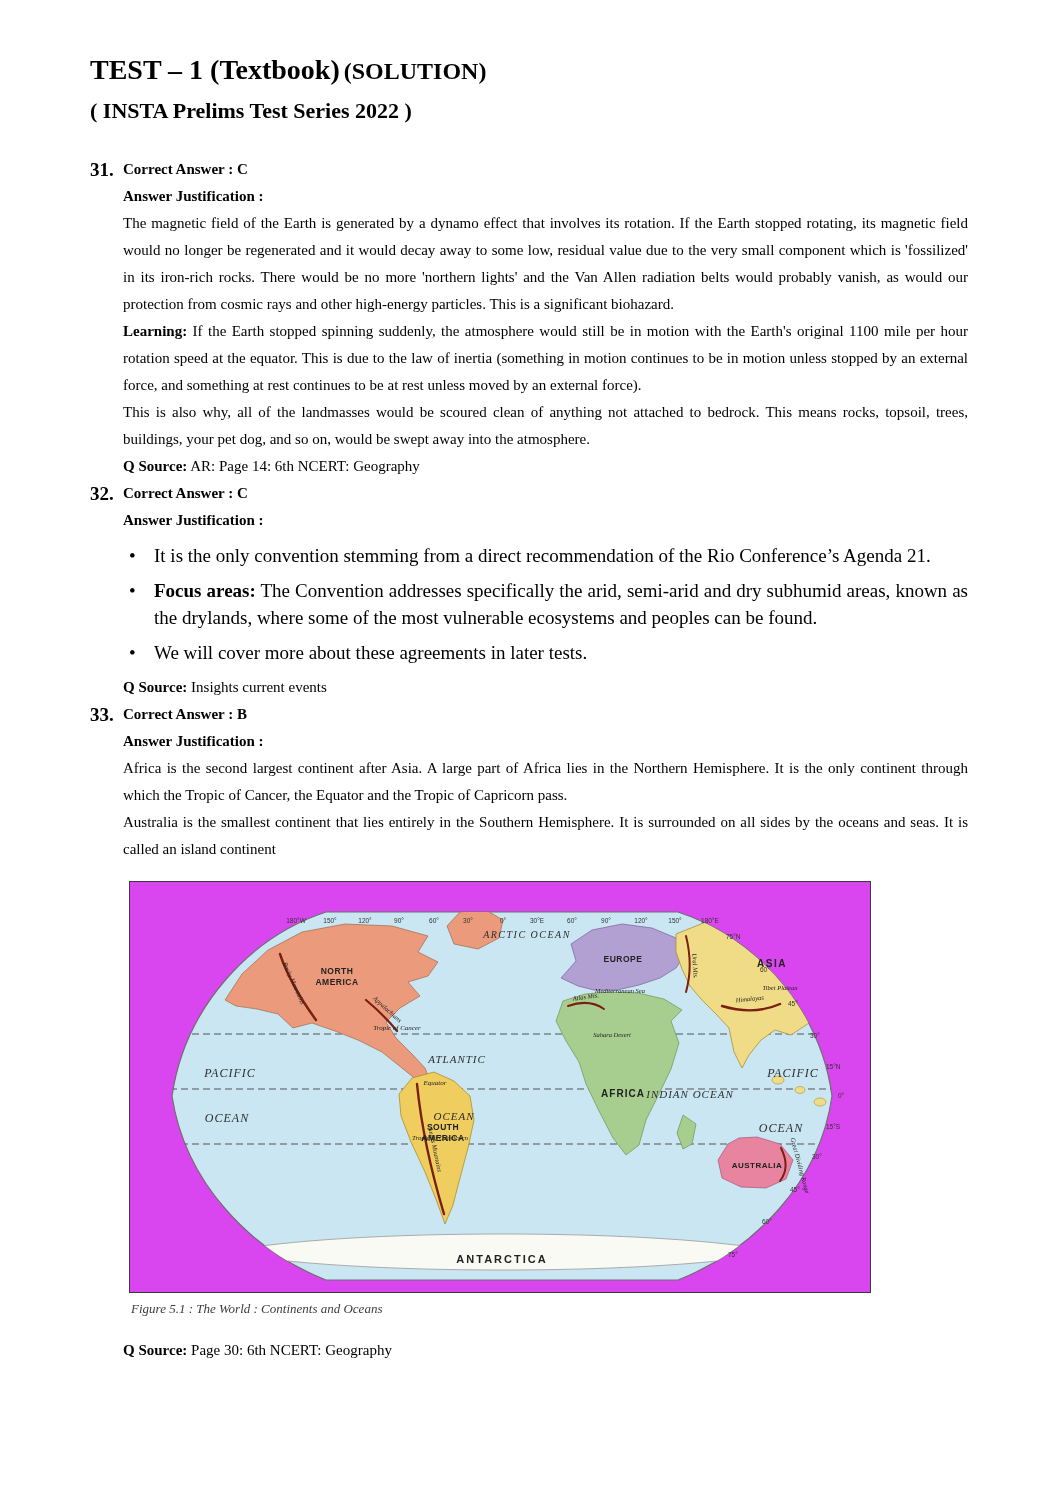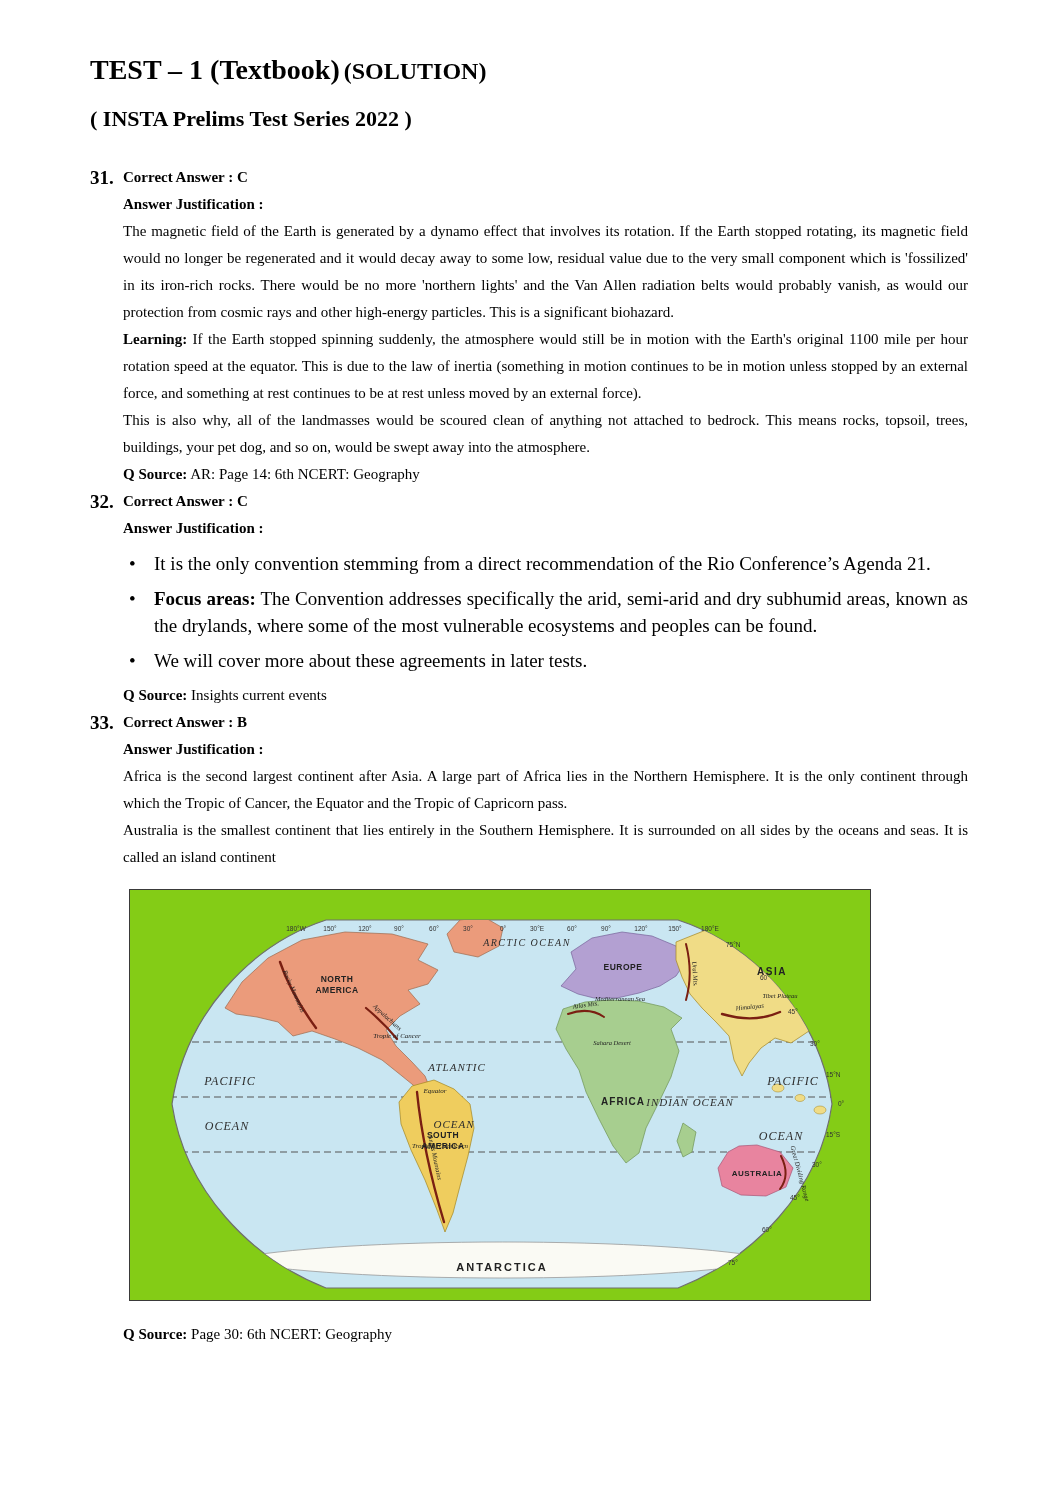--- a/index.html
+++ b/index.html
@@ -3,35 +3,35 @@
 <meta charset="utf-8">
 <style>
   * { margin:0; padding:0; box-sizing:border-box; }
   html,body { background:#ffffff; }
   body { font-family:"Liberation Serif", serif; color:#000; }
   .page { width:1058px; min-height:1497px; margin:0 auto; padding:54px 90px 40px 90px; background:#fff; }
 
   .doc-header { text-align:left; margin-bottom:32px; }
   .t-main { font-size:28px; font-weight:bold; }
   .t-suffix { font-size:24px; font-weight:bold; }
-  .subtitle { font-size:22px; font-weight:bold; margin-top:20px; }
+  .subtitle { font-size:22px; font-weight:bold; margin-top:12px; }
 
   .qrow { display:flex; }
   .qnum { flex:none; width:33px; font-weight:bold; font-size:19px; line-height:27px; }
   .qbody { flex:1; min-width:0; }
   .qbody p { font-size:15px; line-height:27px; margin:0; }
   .just { text-align:justify; }
   .bold { font-weight:bold; }
 
   ul.bullets { list-style:none; margin:8px 0 6px 0; }
   ul.bullets li { position:relative; font-size:19px; line-height:27px; padding-left:31px; margin:8px 0; text-align:justify; }
   ul.bullets li::before { content:"\2022"; position:absolute; left:6px; top:0; font-size:19px; }
 
   figure.map-figure { margin:18px 0 0 6px; }
-  .map-frame { width:742px; border:1px solid #3a3a3a; background:#84cc16; }
+  .map-frame { width:742px; border:1px solid #3a3a3a; background:#d946ef; }
   .map-frame svg { display:block; width:740px; height:410px; }
   figcaption { font-style:italic; font-size:13px; color:#3c3c3c; margin:8px 0 0 2px; }
 
   .qsource-after-figure { margin-top:20px !important; }
 
   
   text { user-select:none; }
   .ocean-lbl { font-family:"Liberation Serif", serif; font-style:italic; fill:#2d2d2d; }
   .cont-lbl  { font-family:"Liberation Sans", sans-serif; font-weight:bold; fill:#222; }
   .line-lbl  { font-family:"Liberation Serif", serif; font-style:italic; font-size:7px; fill:#222; }
@@ -179,19 +179,20 @@
             <text class="feat-lbl" x="162" y="102" text-anchor="middle" transform="rotate(66 162 102)">Rocky Mountains</text>
             <text class="feat-lbl" x="256" y="129" text-anchor="middle" transform="rotate(42 256 129)">Appalachians</text>
             <text class="feat-lbl" x="303" y="268" text-anchor="middle" transform="rotate(78 303 268)">Andes Mountains</text>
             <text class="feat-lbl" x="563" y="84" text-anchor="middle" transform="rotate(86 563 84)">Ural Mts.</text>
             <text class="feat-lbl" x="620" y="119" text-anchor="middle" transform="rotate(-6 620 119)">Himalayas</text>
             <text class="feat-lbl" x="650" y="108" text-anchor="middle">Tibet Plateau</text>
             <text class="feat-lbl" x="456" y="117" text-anchor="middle" transform="rotate(-8 456 117)">Atlas Mts.</text>
             <text class="feat-lbl" x="668" y="284" font-size="5.5" text-anchor="middle" transform="rotate(75 668 284)">Great Dividing Range</text>
           </svg>
         </div>
+        <figcaption>Figure 5.1 : The World : Continents and Oceans</figcaption>
       </figure>
 
       <p class="qsource-after-figure"><b>Q Source:</b> <span>Page 30: 6th NCERT: Geography</span></p>
     </div>
   </section>
 
 </div>
 
 </body></html>

